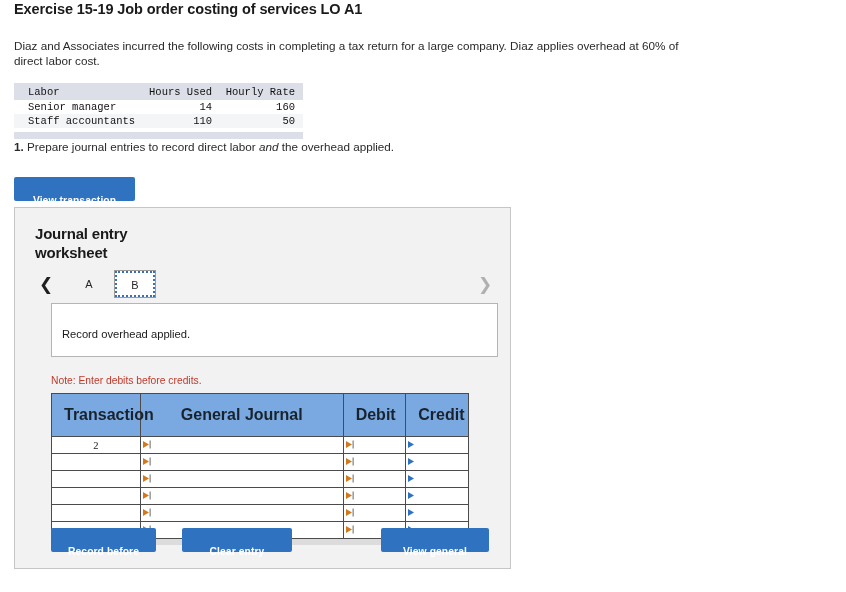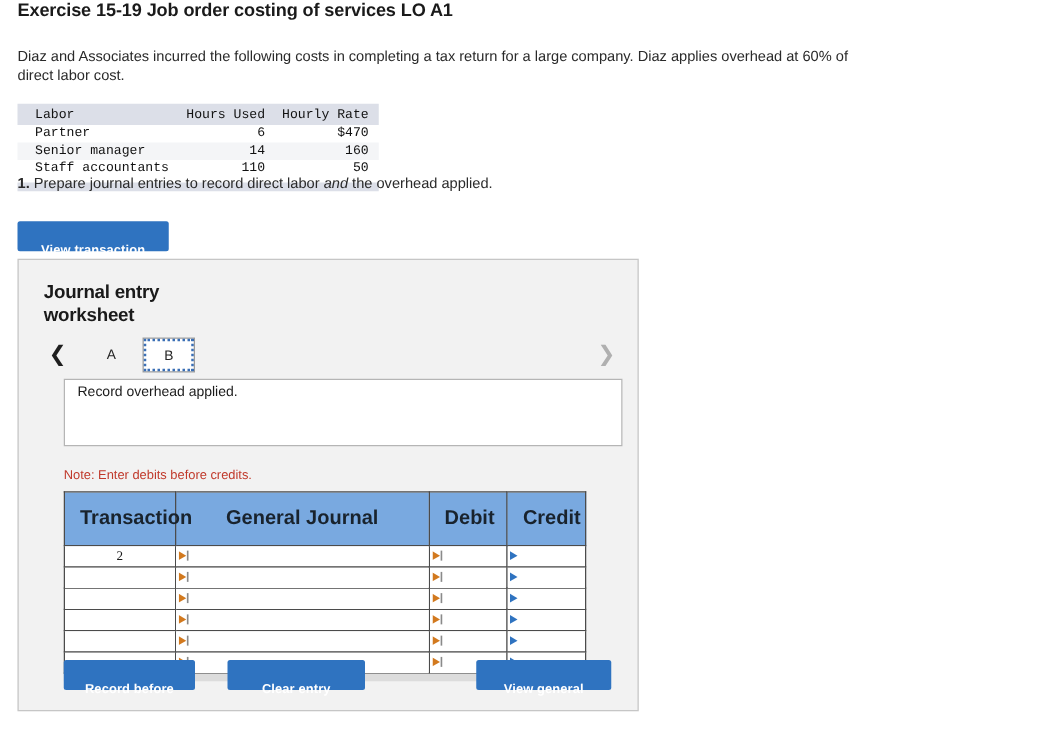--- a/index.html
+++ b/index.html
@@ -209,21 +209,21 @@
     position: absolute;
     left: 36px;
     top: 95px;
     width: 447px;
     height: 54px;
     background: #ffffff;
     border: 1px solid #b5b5b5;
     box-sizing: border-box;
     font-size: 11.2px;
     color: #1a1a1a;
-    padding: 4px 10px;
+    padding: 24px 10px;
   }
 
   .note-line {
     position: absolute;
     left: 36px;
     top: 167px;
     font-size: 10.3px;
     color: #c0392b;
   }
 
@@ -316,25 +316,20 @@
 <div class="cost-table-wrap">
   <table class="cost-table">
     <thead>
       <tr>
         <th>Labor</th>
         <th class="num">Hours Used</th>
         <th class="num">Hourly Rate</th>
       </tr>
     </thead>
     <tbody>
-      <tr>
-        <td>Partner</td>
-        <td class="num">6</td>
-        <td class="num">$470</td>
-      </tr>
       <tr>
         <td>Senior manager</td>
         <td class="num">14</td>
         <td class="num">160</td>
       </tr>
       <tr>
         <td>Staff accountants</td>
         <td class="num">110</td>
         <td class="num">50</td>
       </tr>

